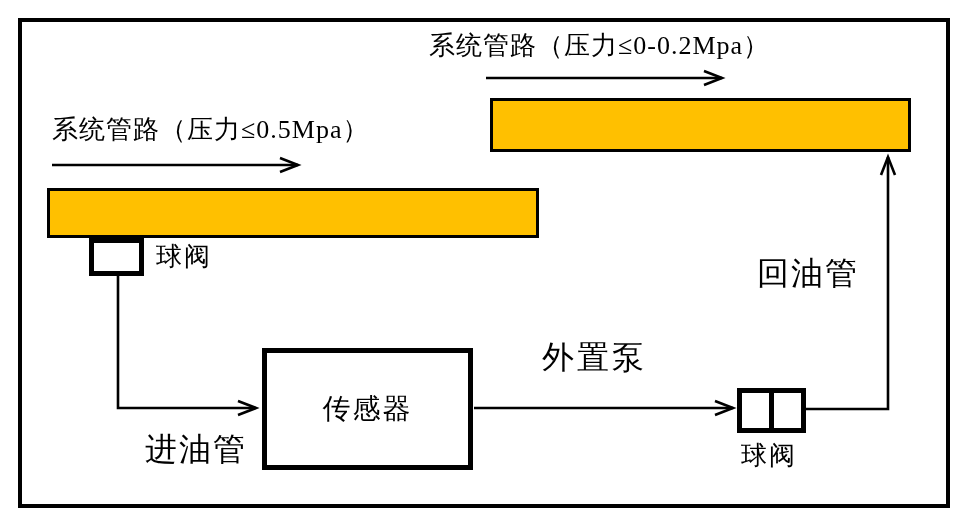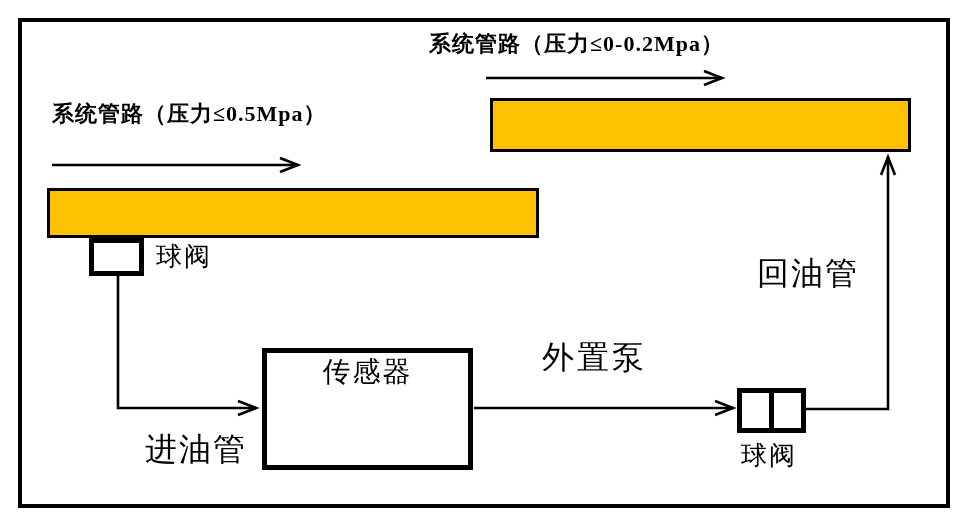--- a/index.html
+++ b/index.html
@@ -26,23 +26,23 @@
     background: #FFC000;
   }
   .pipe-left  { left: 47px;  top: 188px; width: 492px; height: 50px; }
   .pipe-right { left: 490px; top: 98px;  width: 421px; height: 54px; }
   .label {
     position: absolute;
     white-space: nowrap;
     line-height: 1.15;
     color: #000000;
   }
-  .sys-label { font-size: 22px; letter-spacing: 1px; font-weight: bold; }
+  .sys-label { font-size: 26px; letter-spacing: 1px; }
   .top-pipe-label  { left: 429px; top: 31px; }
-  .left-pipe-label { left: 52px;  top: 101px; }
+  .left-pipe-label { left: 52px;  top: 115px; }
   .cjk-label { font-size: 32px; letter-spacing: 2px; }
   .valve-left-label  { left: 156px; top: 242px; font-size: 26px; }
   .inlet-label       { left: 145px; top: 431px; }
   .pump-label        { left: 542px; top: 339px; letter-spacing: 3px; }
   .return-label      { left: 757px; top: 255px; }
   .valve-right-label { left: 741px; top: 441px; font-size: 26px; }
   .valve-left-box {
     position: absolute;
     left: 89px; top: 238px;
     width: 55px; height: 38px;
@@ -51,21 +51,21 @@
     background: #ffffff;
   }
   .sensor-box {
     position: absolute;
     left: 262px; top: 348px;
     width: 211px; height: 122px;
     border: 5px solid #000000;
     box-sizing: border-box;
     background: #ffffff;
     display: flex;
-    align-items: flex-start;
+    align-items: center;
     justify-content: center;
   }
   .sensor-box .sensor-text {
     font-size: 28px;
     letter-spacing: 2px;
   }
   .valve-right-box {
     position: absolute;
     left: 737px; top: 388px;
     width: 69px; height: 45px;

